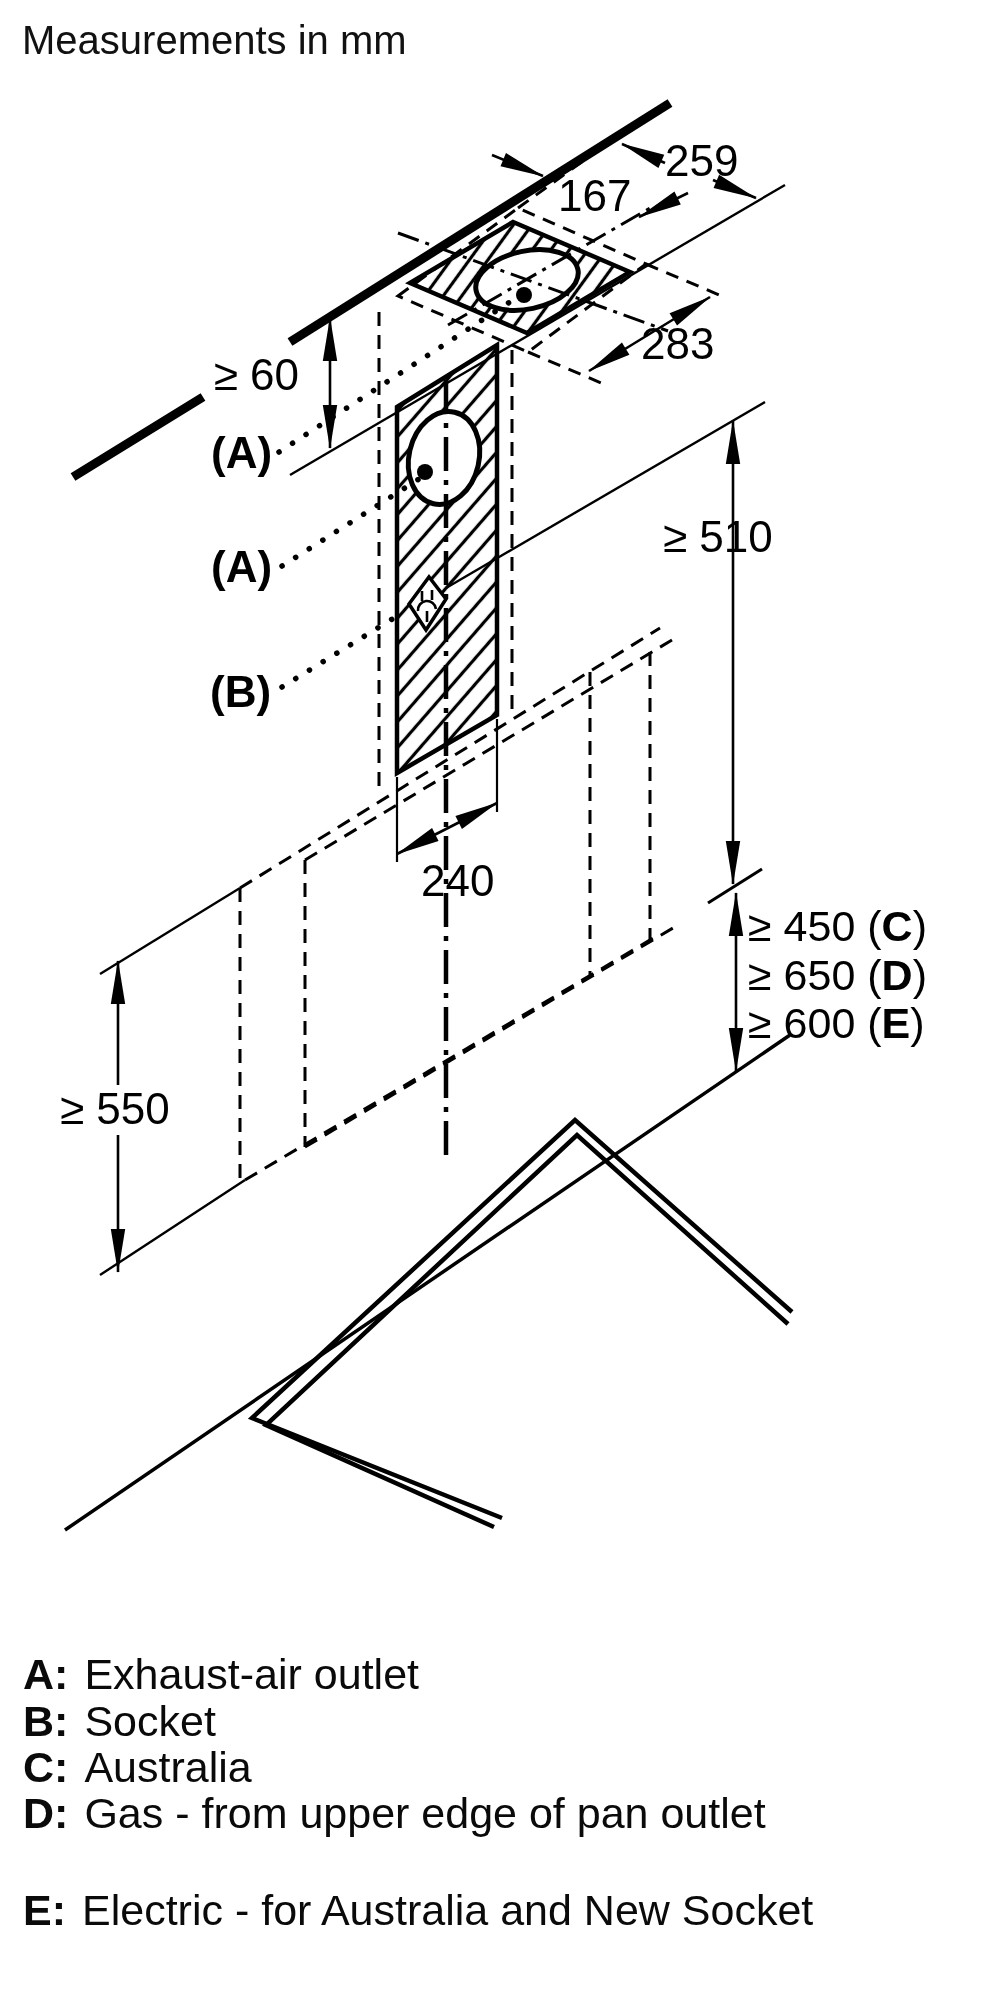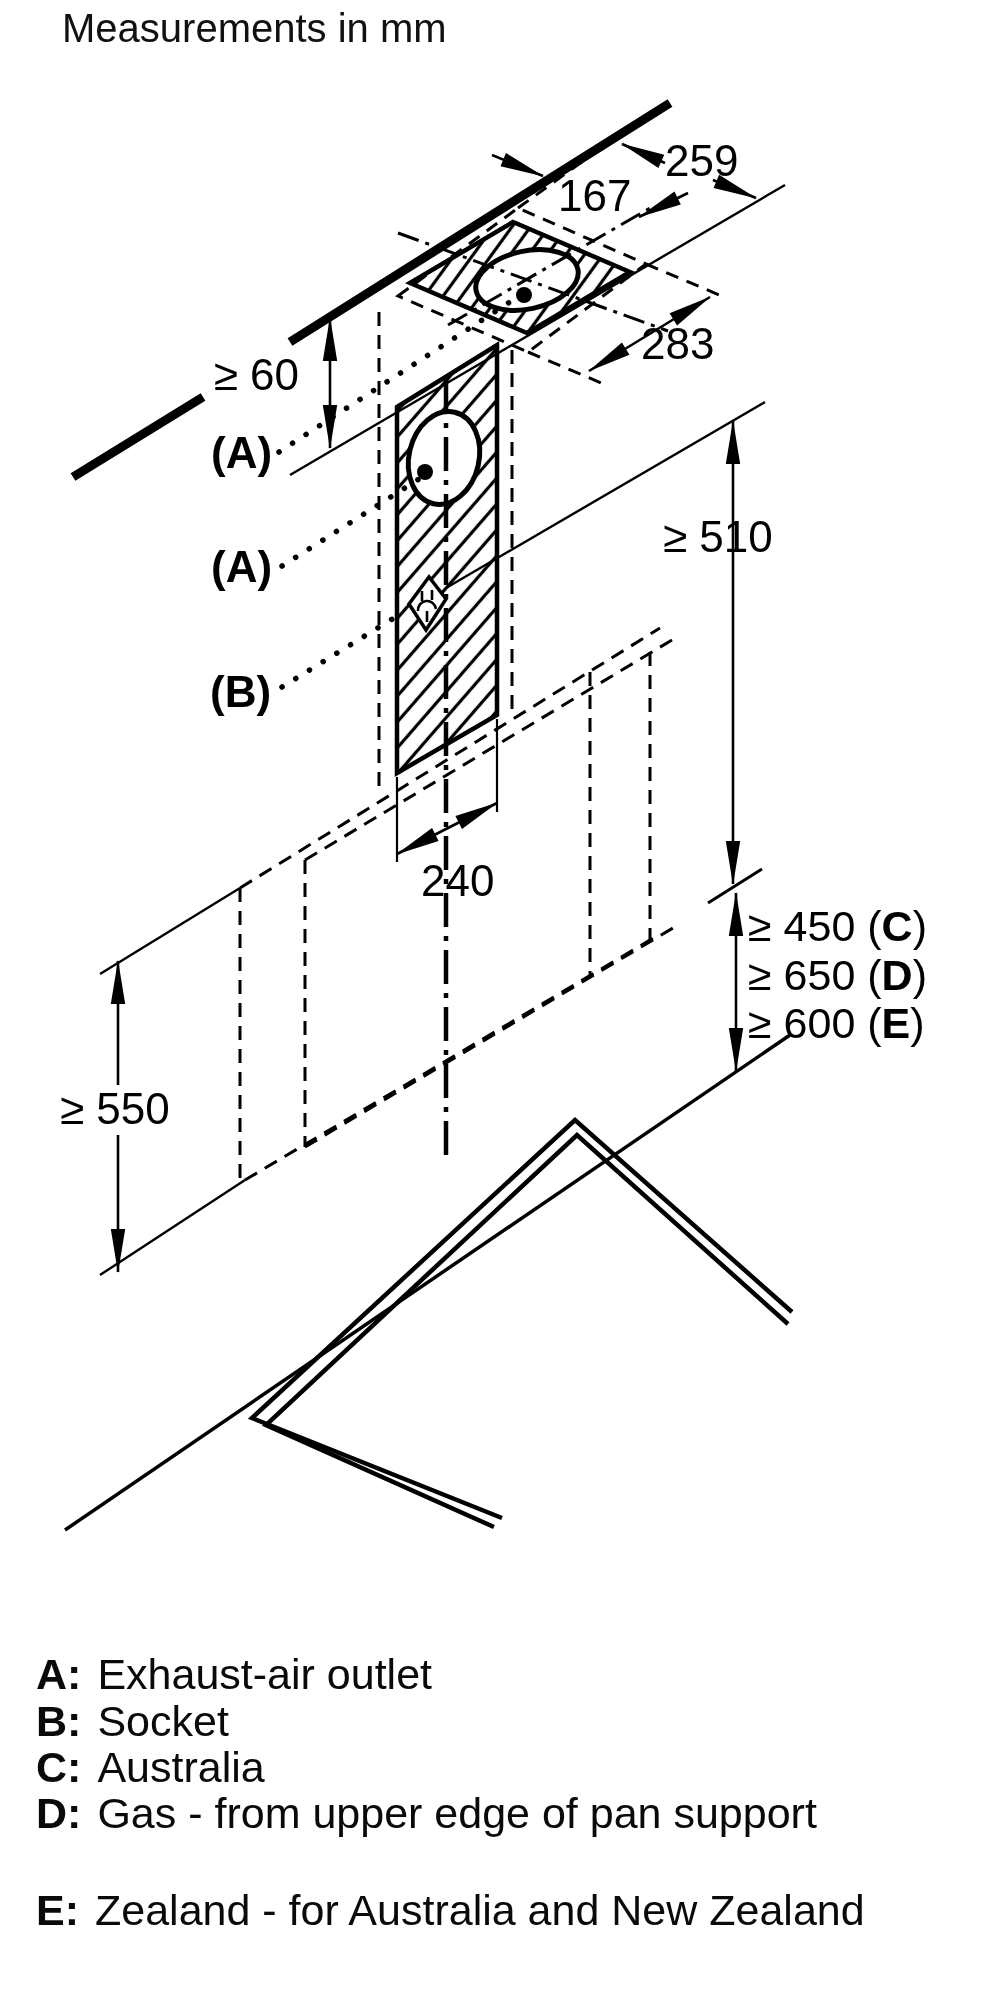--- a/index.html
+++ b/index.html
@@ -1,26 +1,26 @@
 <!DOCTYPE html>
 <html><head>
 <meta charset="utf-8">
 <style>
   html,body{margin:0;padding:0;background:#fff;}
   #page{position:relative;width:1000px;height:2000px;background:#ffffff;overflow:hidden;
         font-family:"Liberation Sans", sans-serif;color:#000;}
-  #page-title{position:absolute;left:22px;top:6px;font-size:40px;letter-spacing:0;color:#111;margin-left:40px;}
+  #page-title{position:absolute;left:22px;top:18px;font-size:40px;letter-spacing:0;color:#111;}
   svg{position:absolute;left:0;top:0;}
   svg text{font-family:"Liberation Sans", sans-serif;fill:#000;}
   .dim{font-size:44px;}
   .callout{font-size:44px;font-weight:bold;}
   .clr{font-size:43px;}
   .clr .b{font-weight:bold;}
   #legend{position:absolute;left:20px;top:0;width:960px;}
-  .leg-row{position:absolute;left:16px;font-size:43px;white-space:nowrap;color:#0a0a0a;}
+  .leg-row{position:absolute;left:3px;font-size:43px;white-space:nowrap;color:#0a0a0a;}
   .leg-row .k{font-weight:bold;display:inline-block;min-width:40px;margin-right:16px;}
 </style>
 </head>
 <body>
 
 <div id="page">
 
   <div id="page-title">Measurements in mm</div>
 
   <svg width="1000" height="2000" viewBox="0 0 1000 2000">
@@ -160,20 +160,20 @@
     <div class="leg-row" style="top:1650px">
       <span class="k">A:</span><span>Exhaust-air outlet</span>
     </div>
     <div class="leg-row" style="top:1697px">
       <span class="k">B:</span><span>Socket</span>
     </div>
     <div class="leg-row" style="top:1743px">
       <span class="k">C:</span><span>Australia</span>
     </div>
     <div class="leg-row" style="top:1789px">
-      <span class="k">D:</span><span>Gas - from upper edge of pan support</span>
+      <span class="k">D:</span><span>Gas - from upper edge of pan outlet</span>
     </div>
     <div class="leg-row" style="top:1886px">
-      <span class="k">E:</span><span>Zealand - for Australia and New Zealand</span>
+      <span class="k">E:</span><span>Electric - for Australia and New Socket</span>
     </div>
   </div>
 
 </div>
 
 </body></html>

